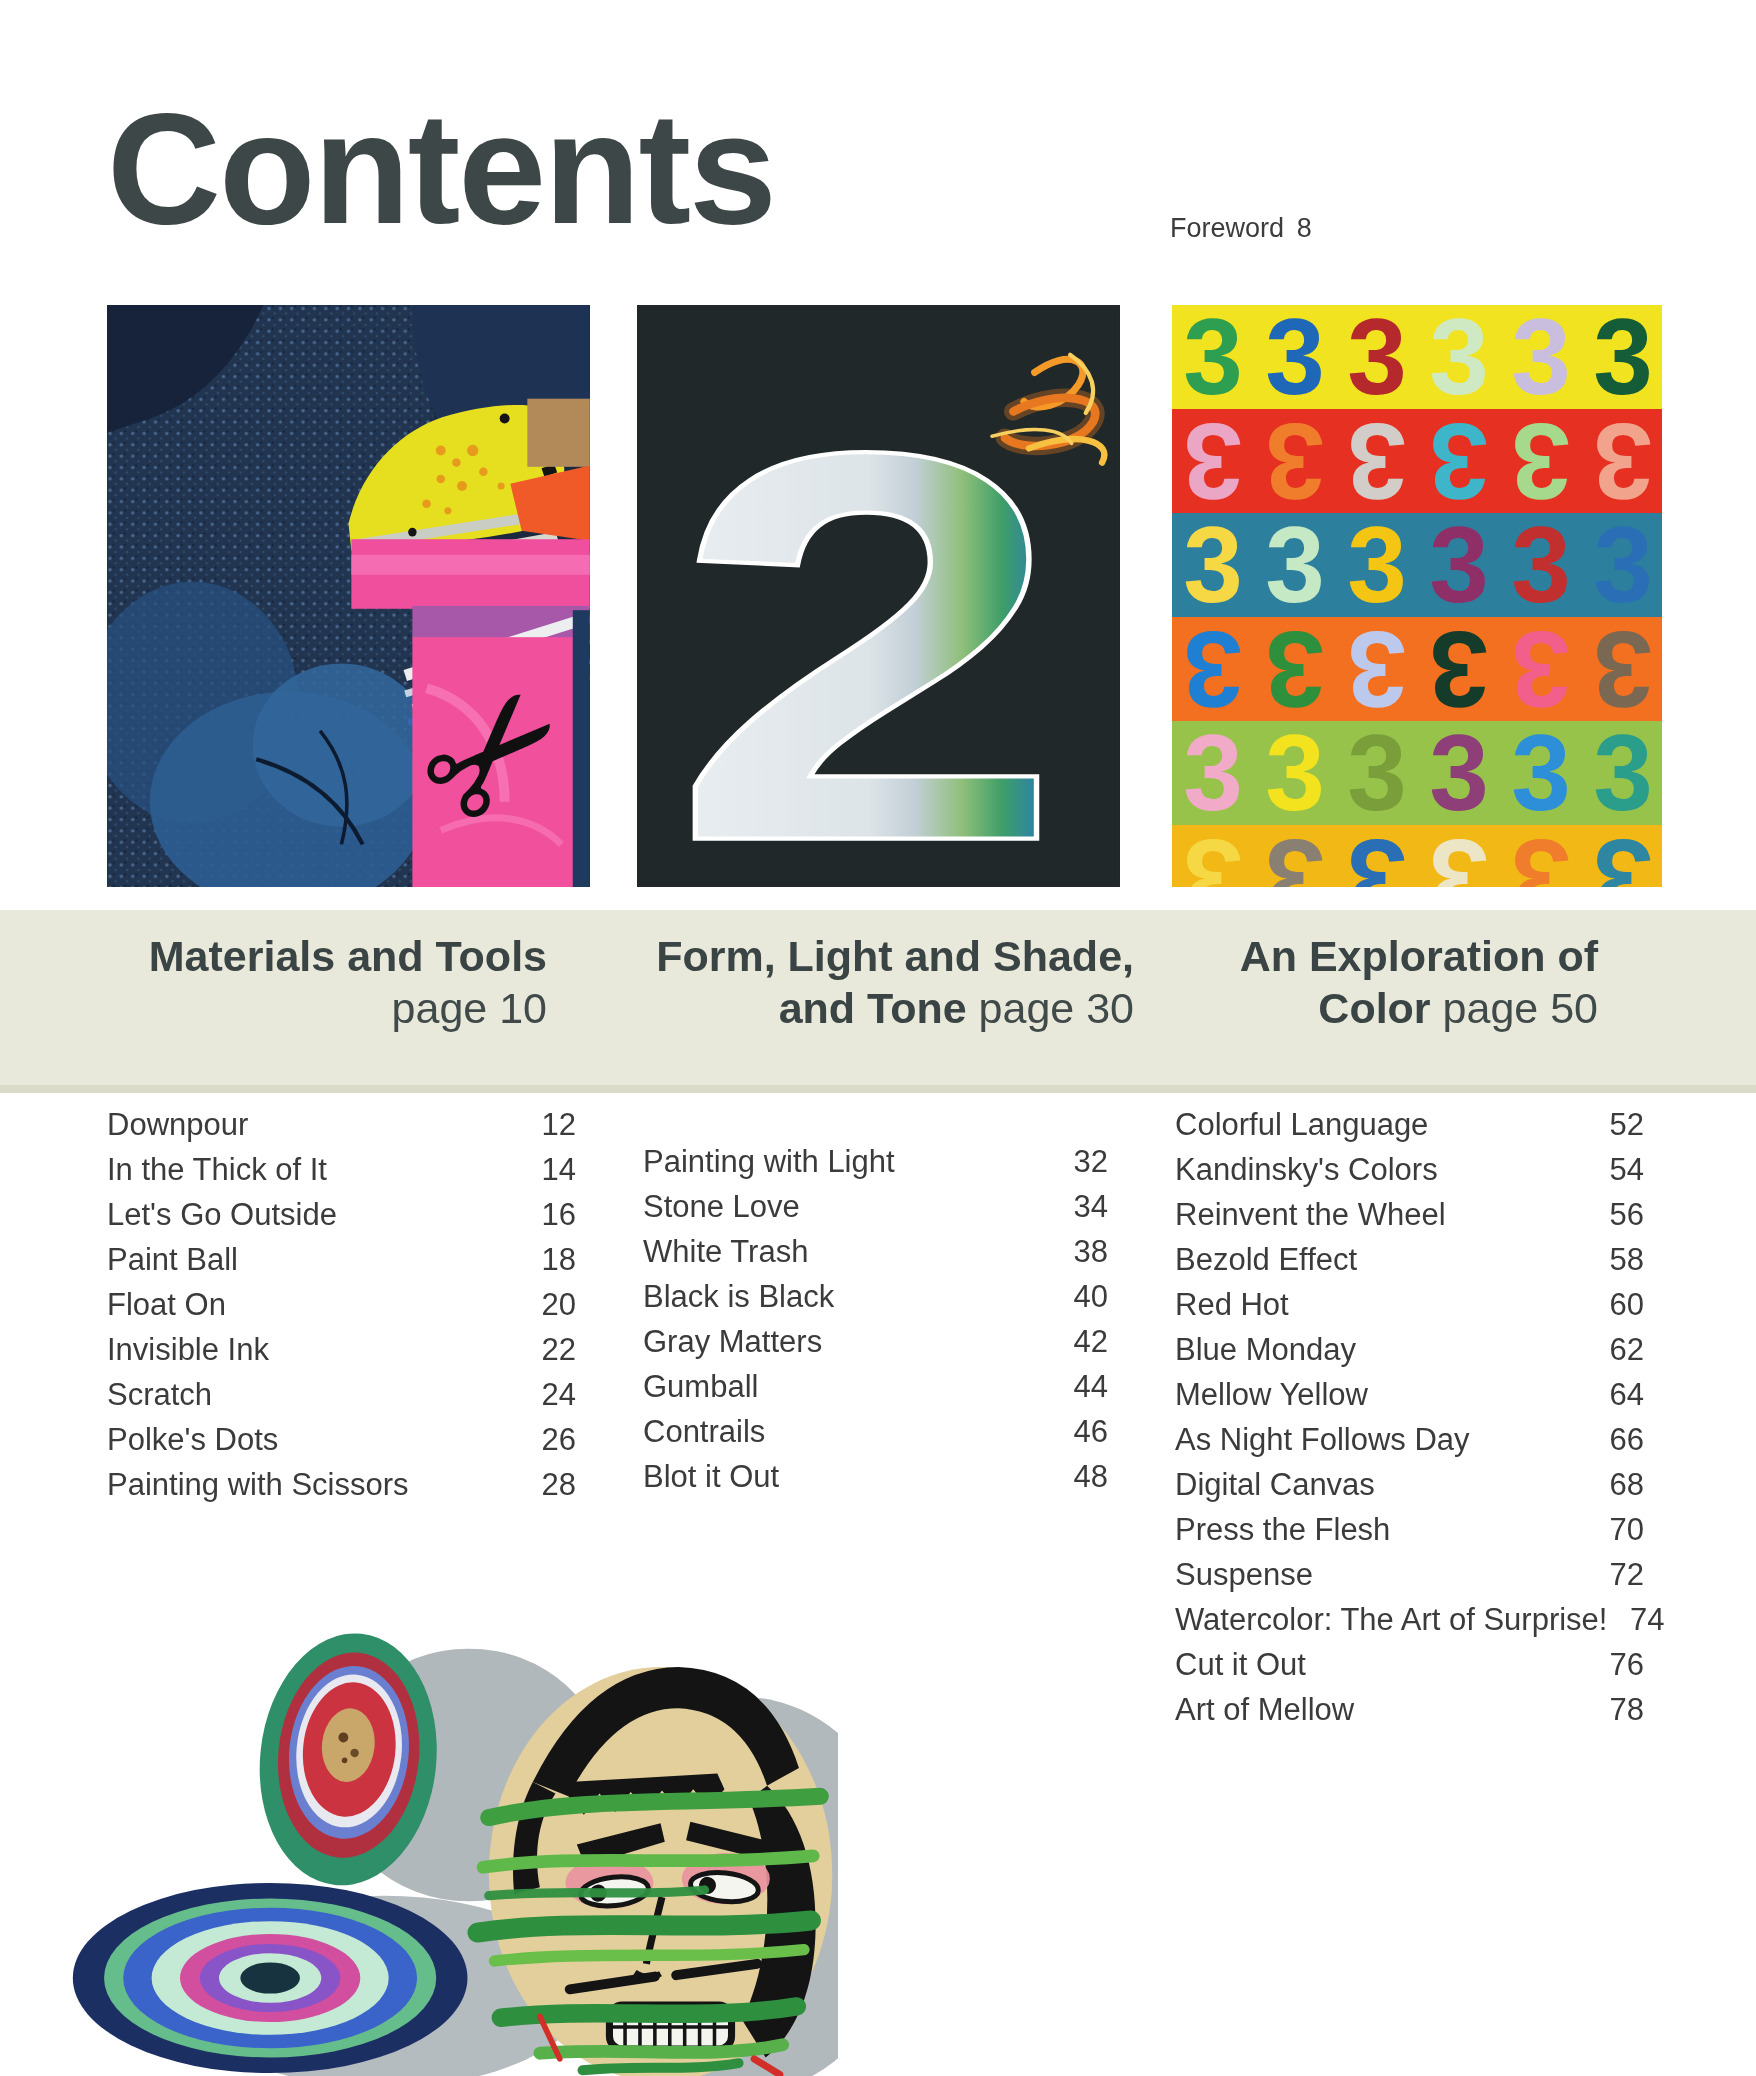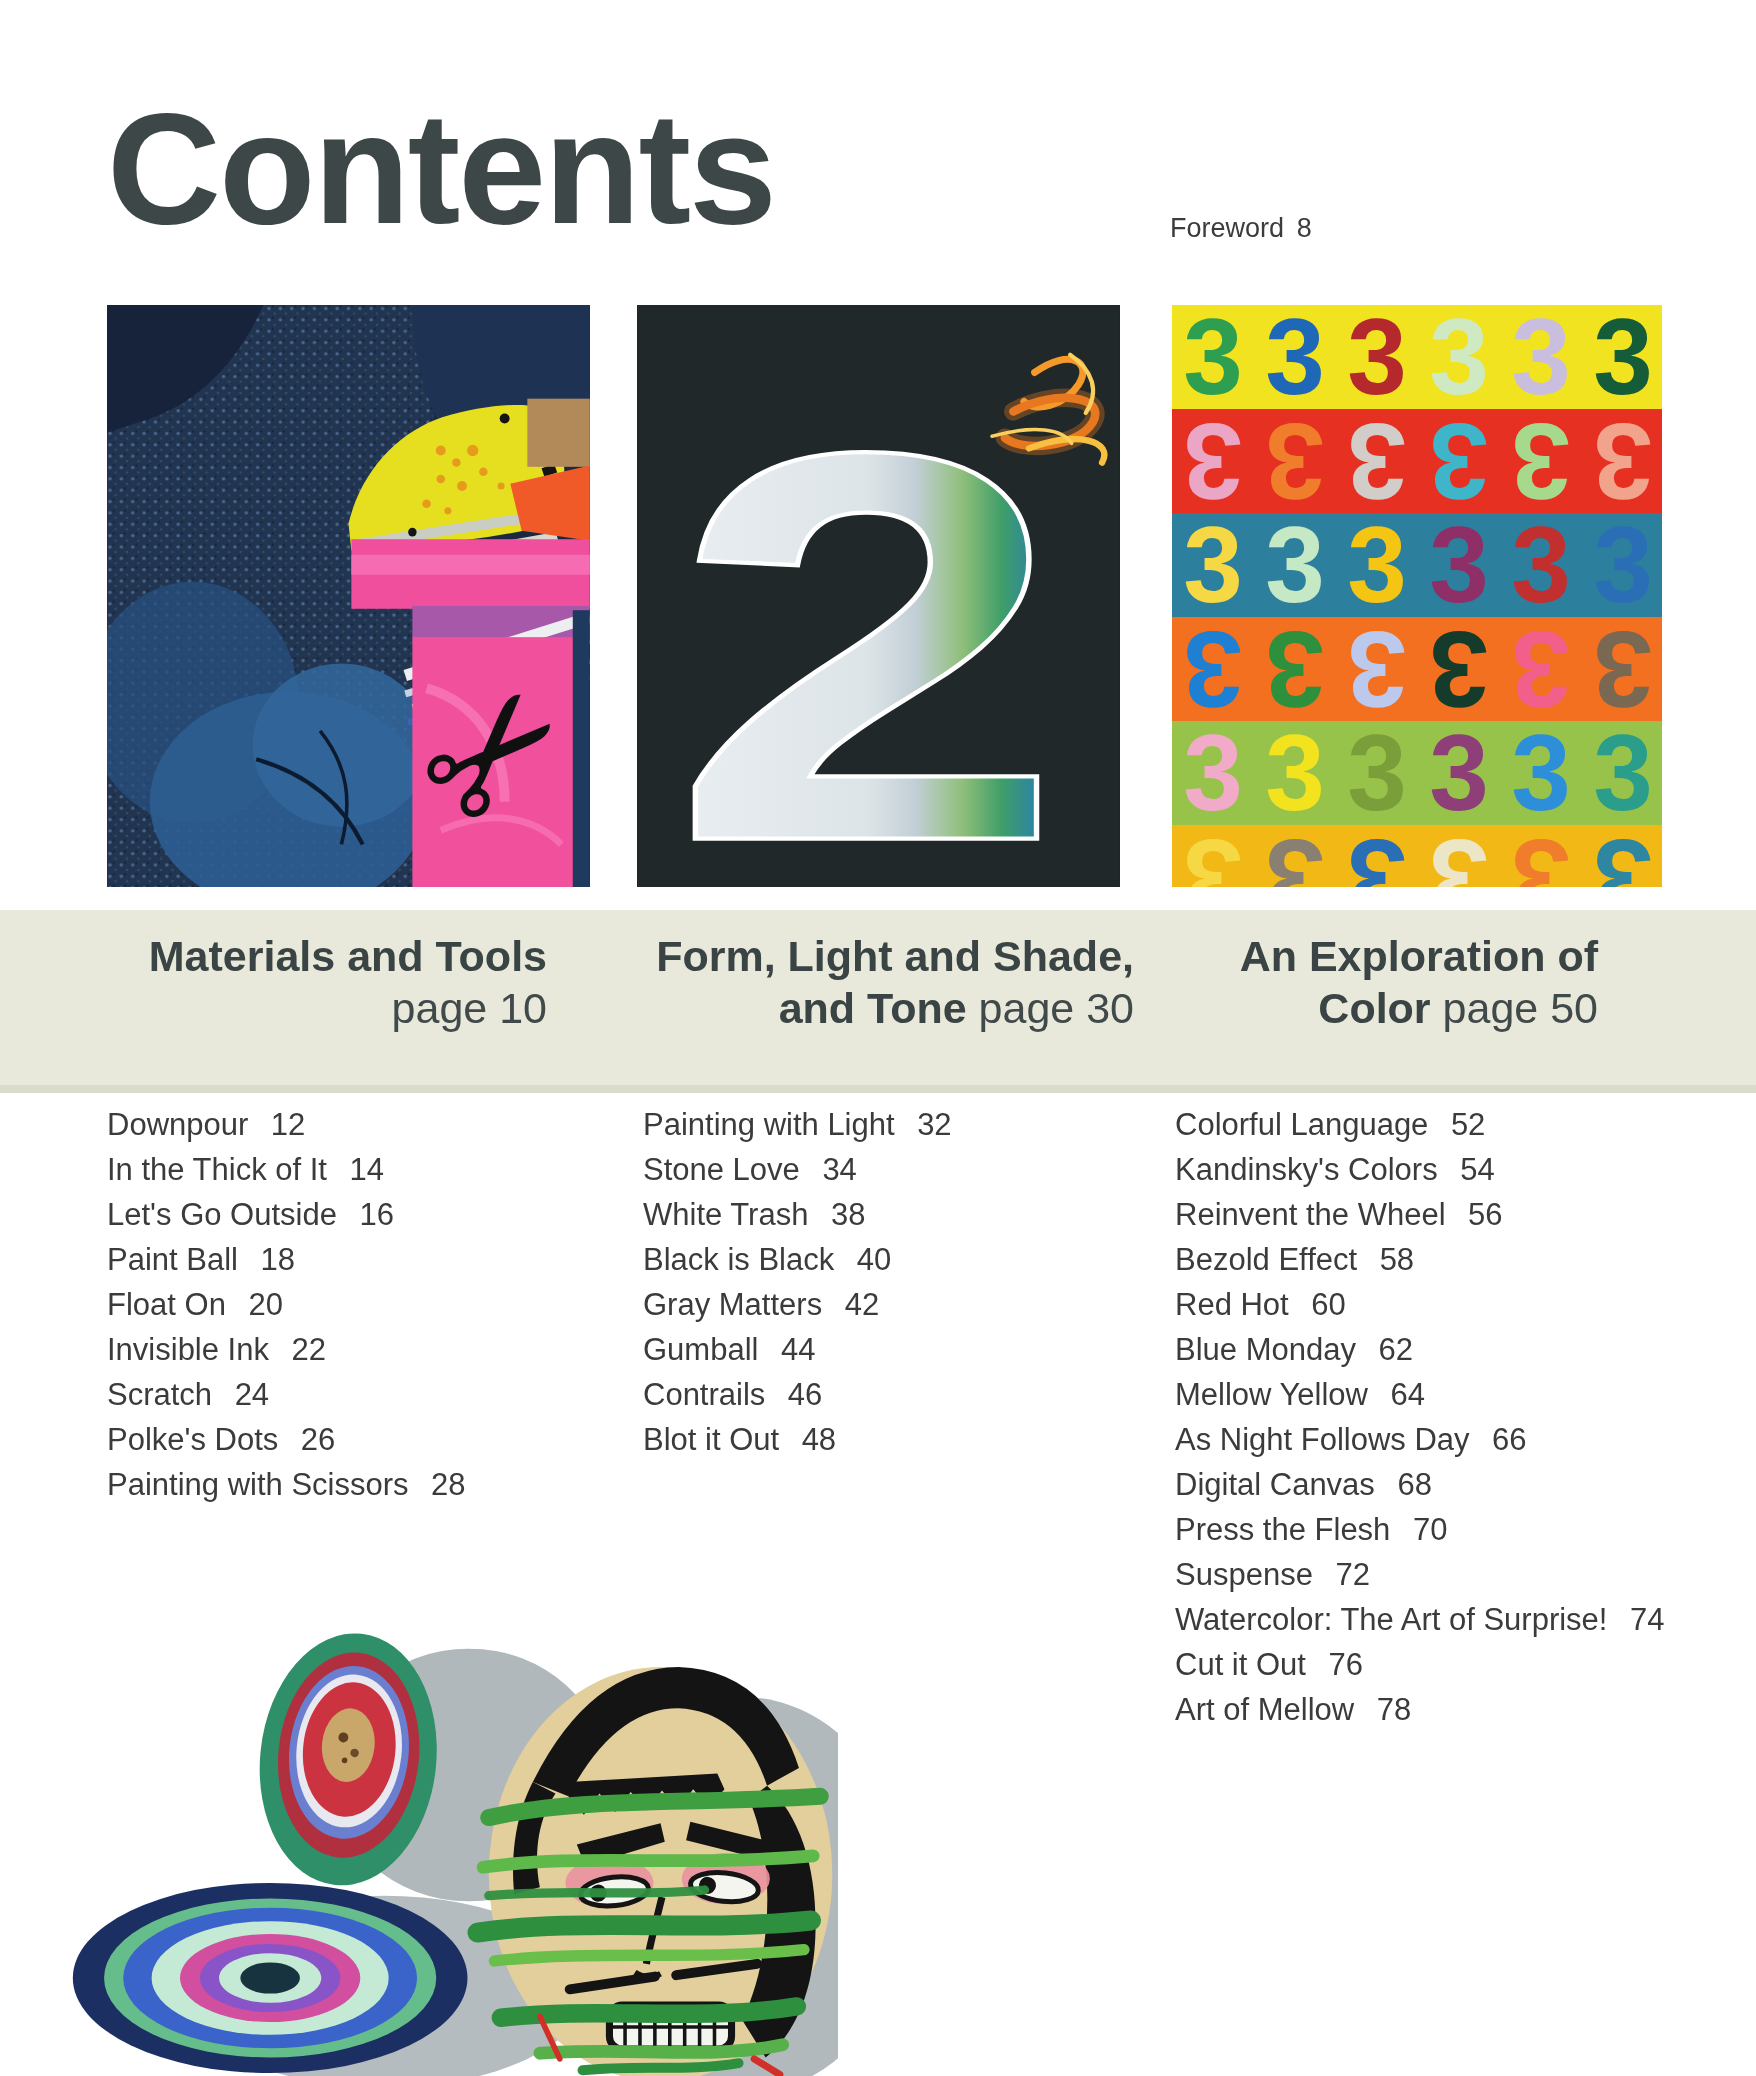--- a/index.html
+++ b/index.html
@@ -43,24 +43,24 @@
     font-size:43px;font-weight:bold;color:#3a4444;line-height:1.22;
   }
   .chapter-heading .page-label{font-weight:400;color:#414a4a;}
   #ch1-heading{left:107px;width:440px;}
   #ch2-heading{left:637px;width:497px;}
   #ch3-heading{left:1172px;width:426px;}
 
   
   .entries{top:1102px;}
   #list1{left:107px;width:469px;}
-  #list2{left:643px;width:465px;}
+  #list2{left:643px;width:465px;margin-top:37px;}
   #list3{left:1175px;width:469px;}
   .entry-row{
-    display:flex;justify-content:flex-start;align-items:baseline;
+    display:flex;justify-content:space-between;align-items:baseline;
     height:45px;line-height:45px;font-size:31px;color:#3b3b3b;
   }
   .entry-title{white-space:nowrap;}
   .entry-page{text-align:right;min-width:57px;}
 
   
   .rocks{left:43px;top:1562px;width:795px;height:514px;}
 </style>
 </head>
 <body>

